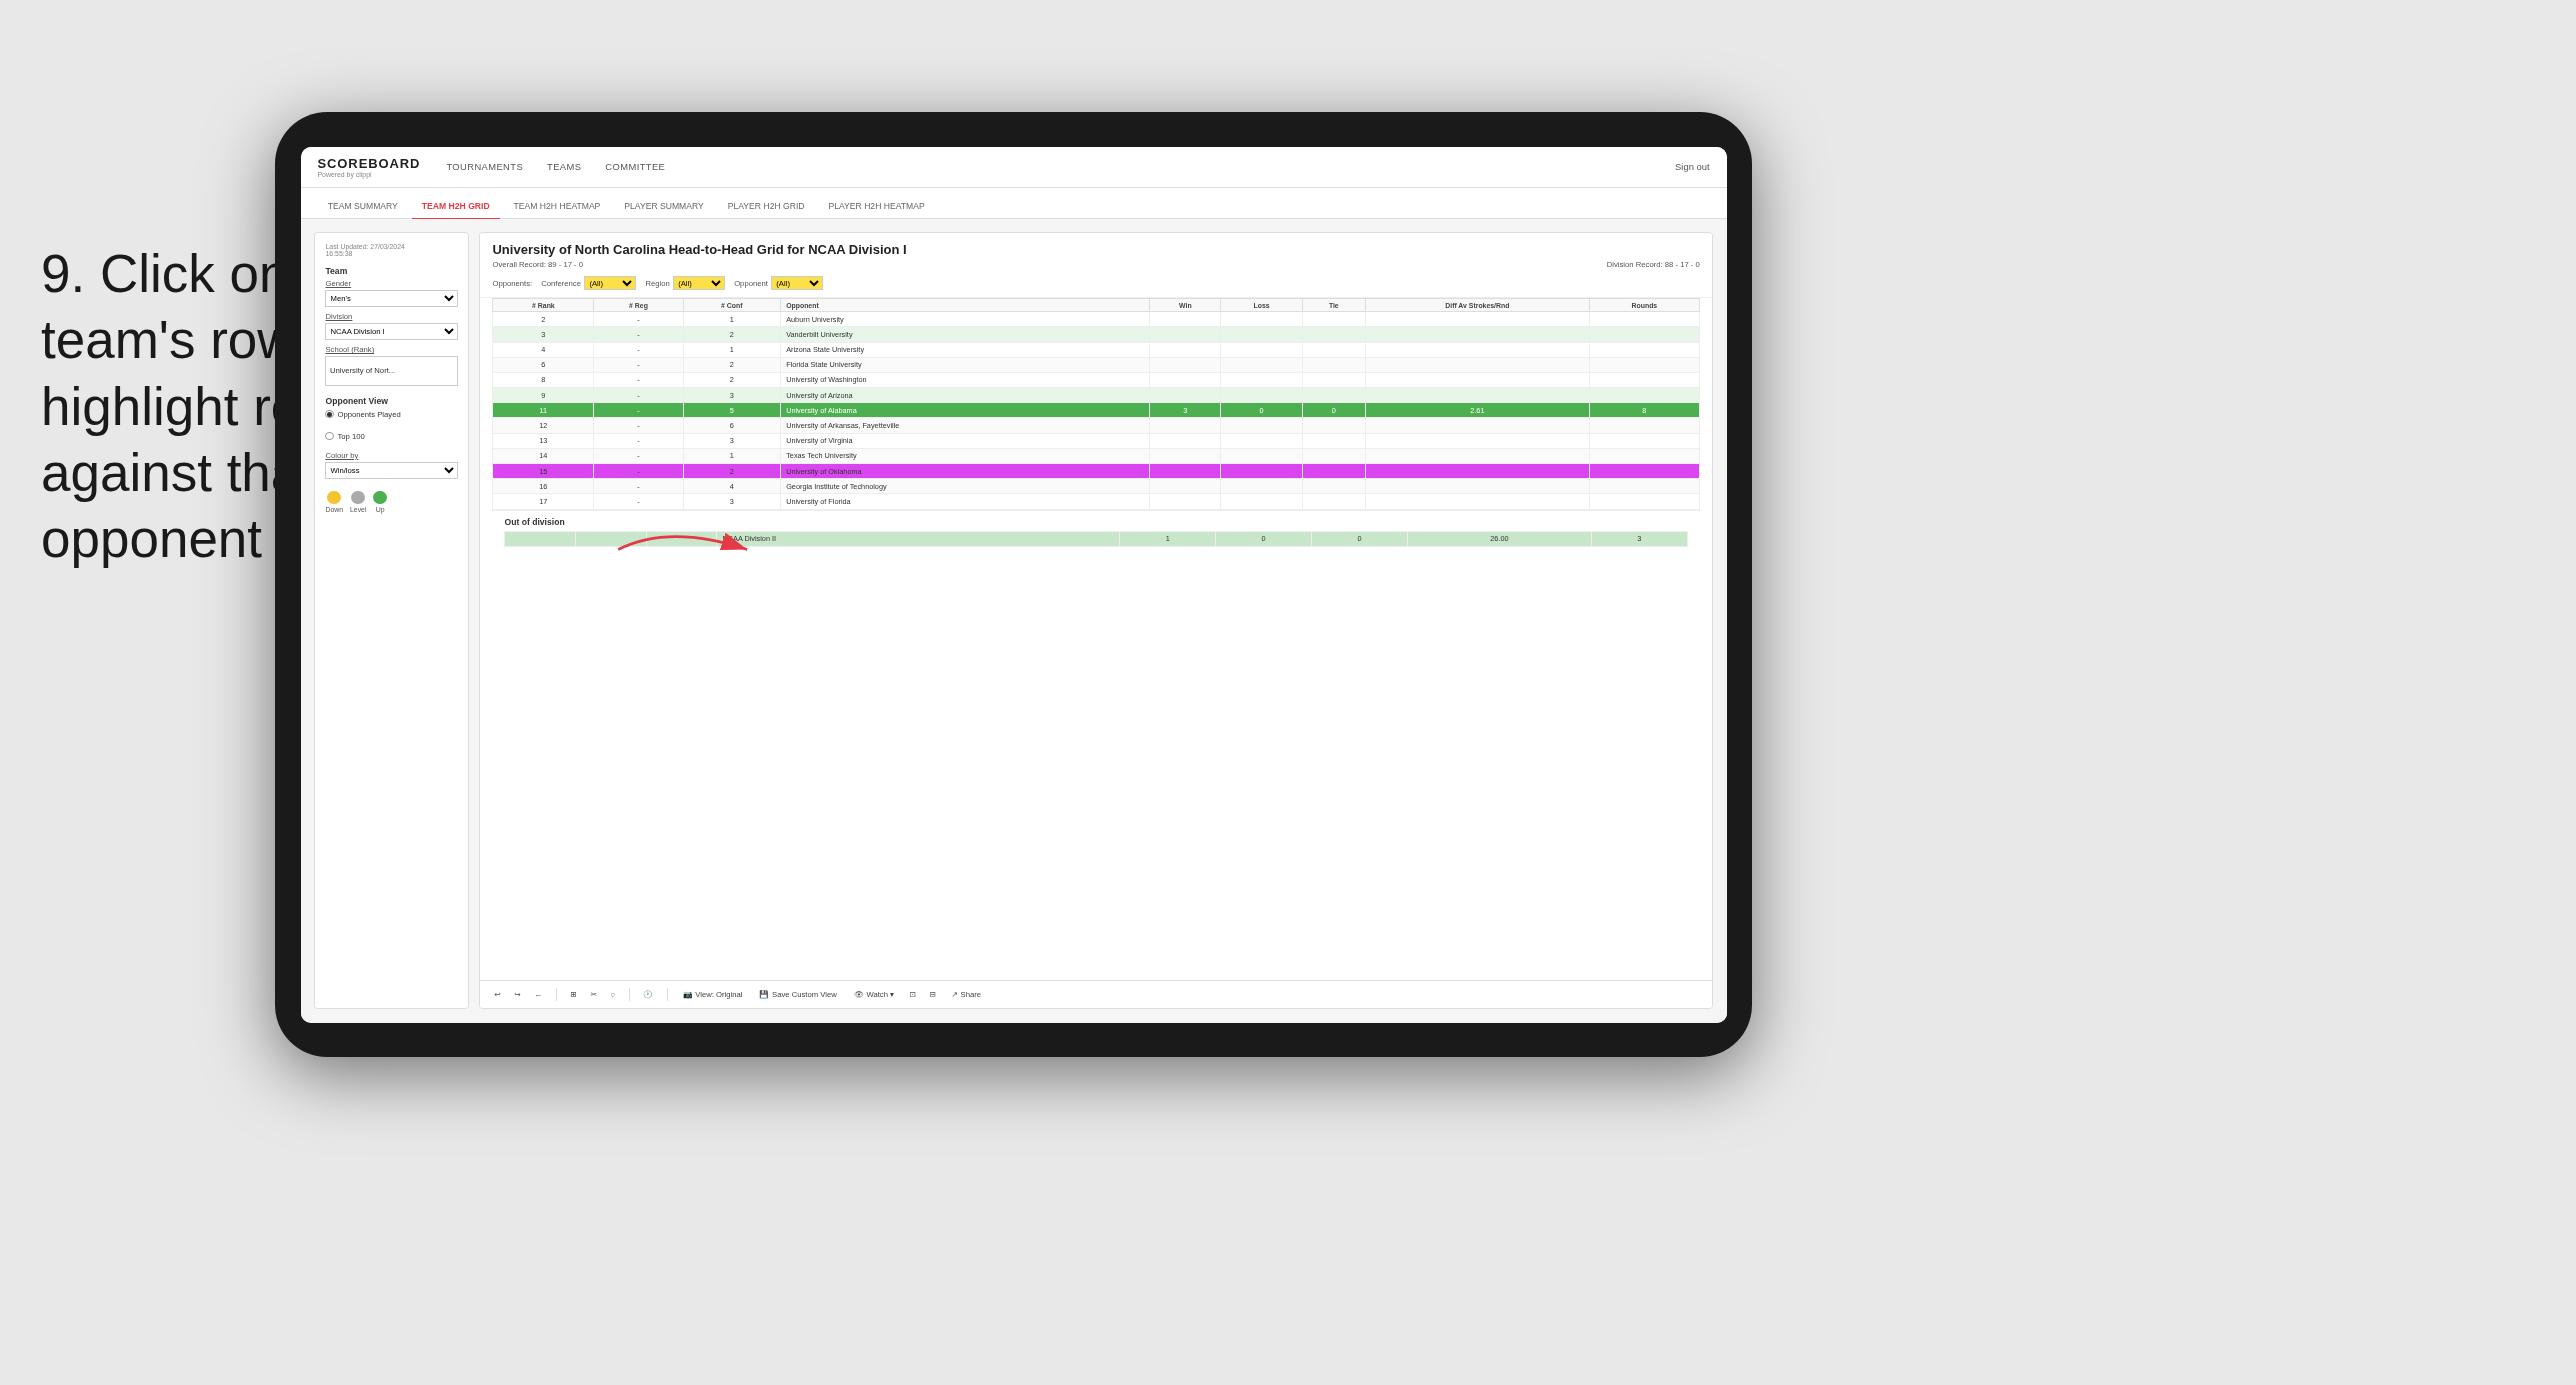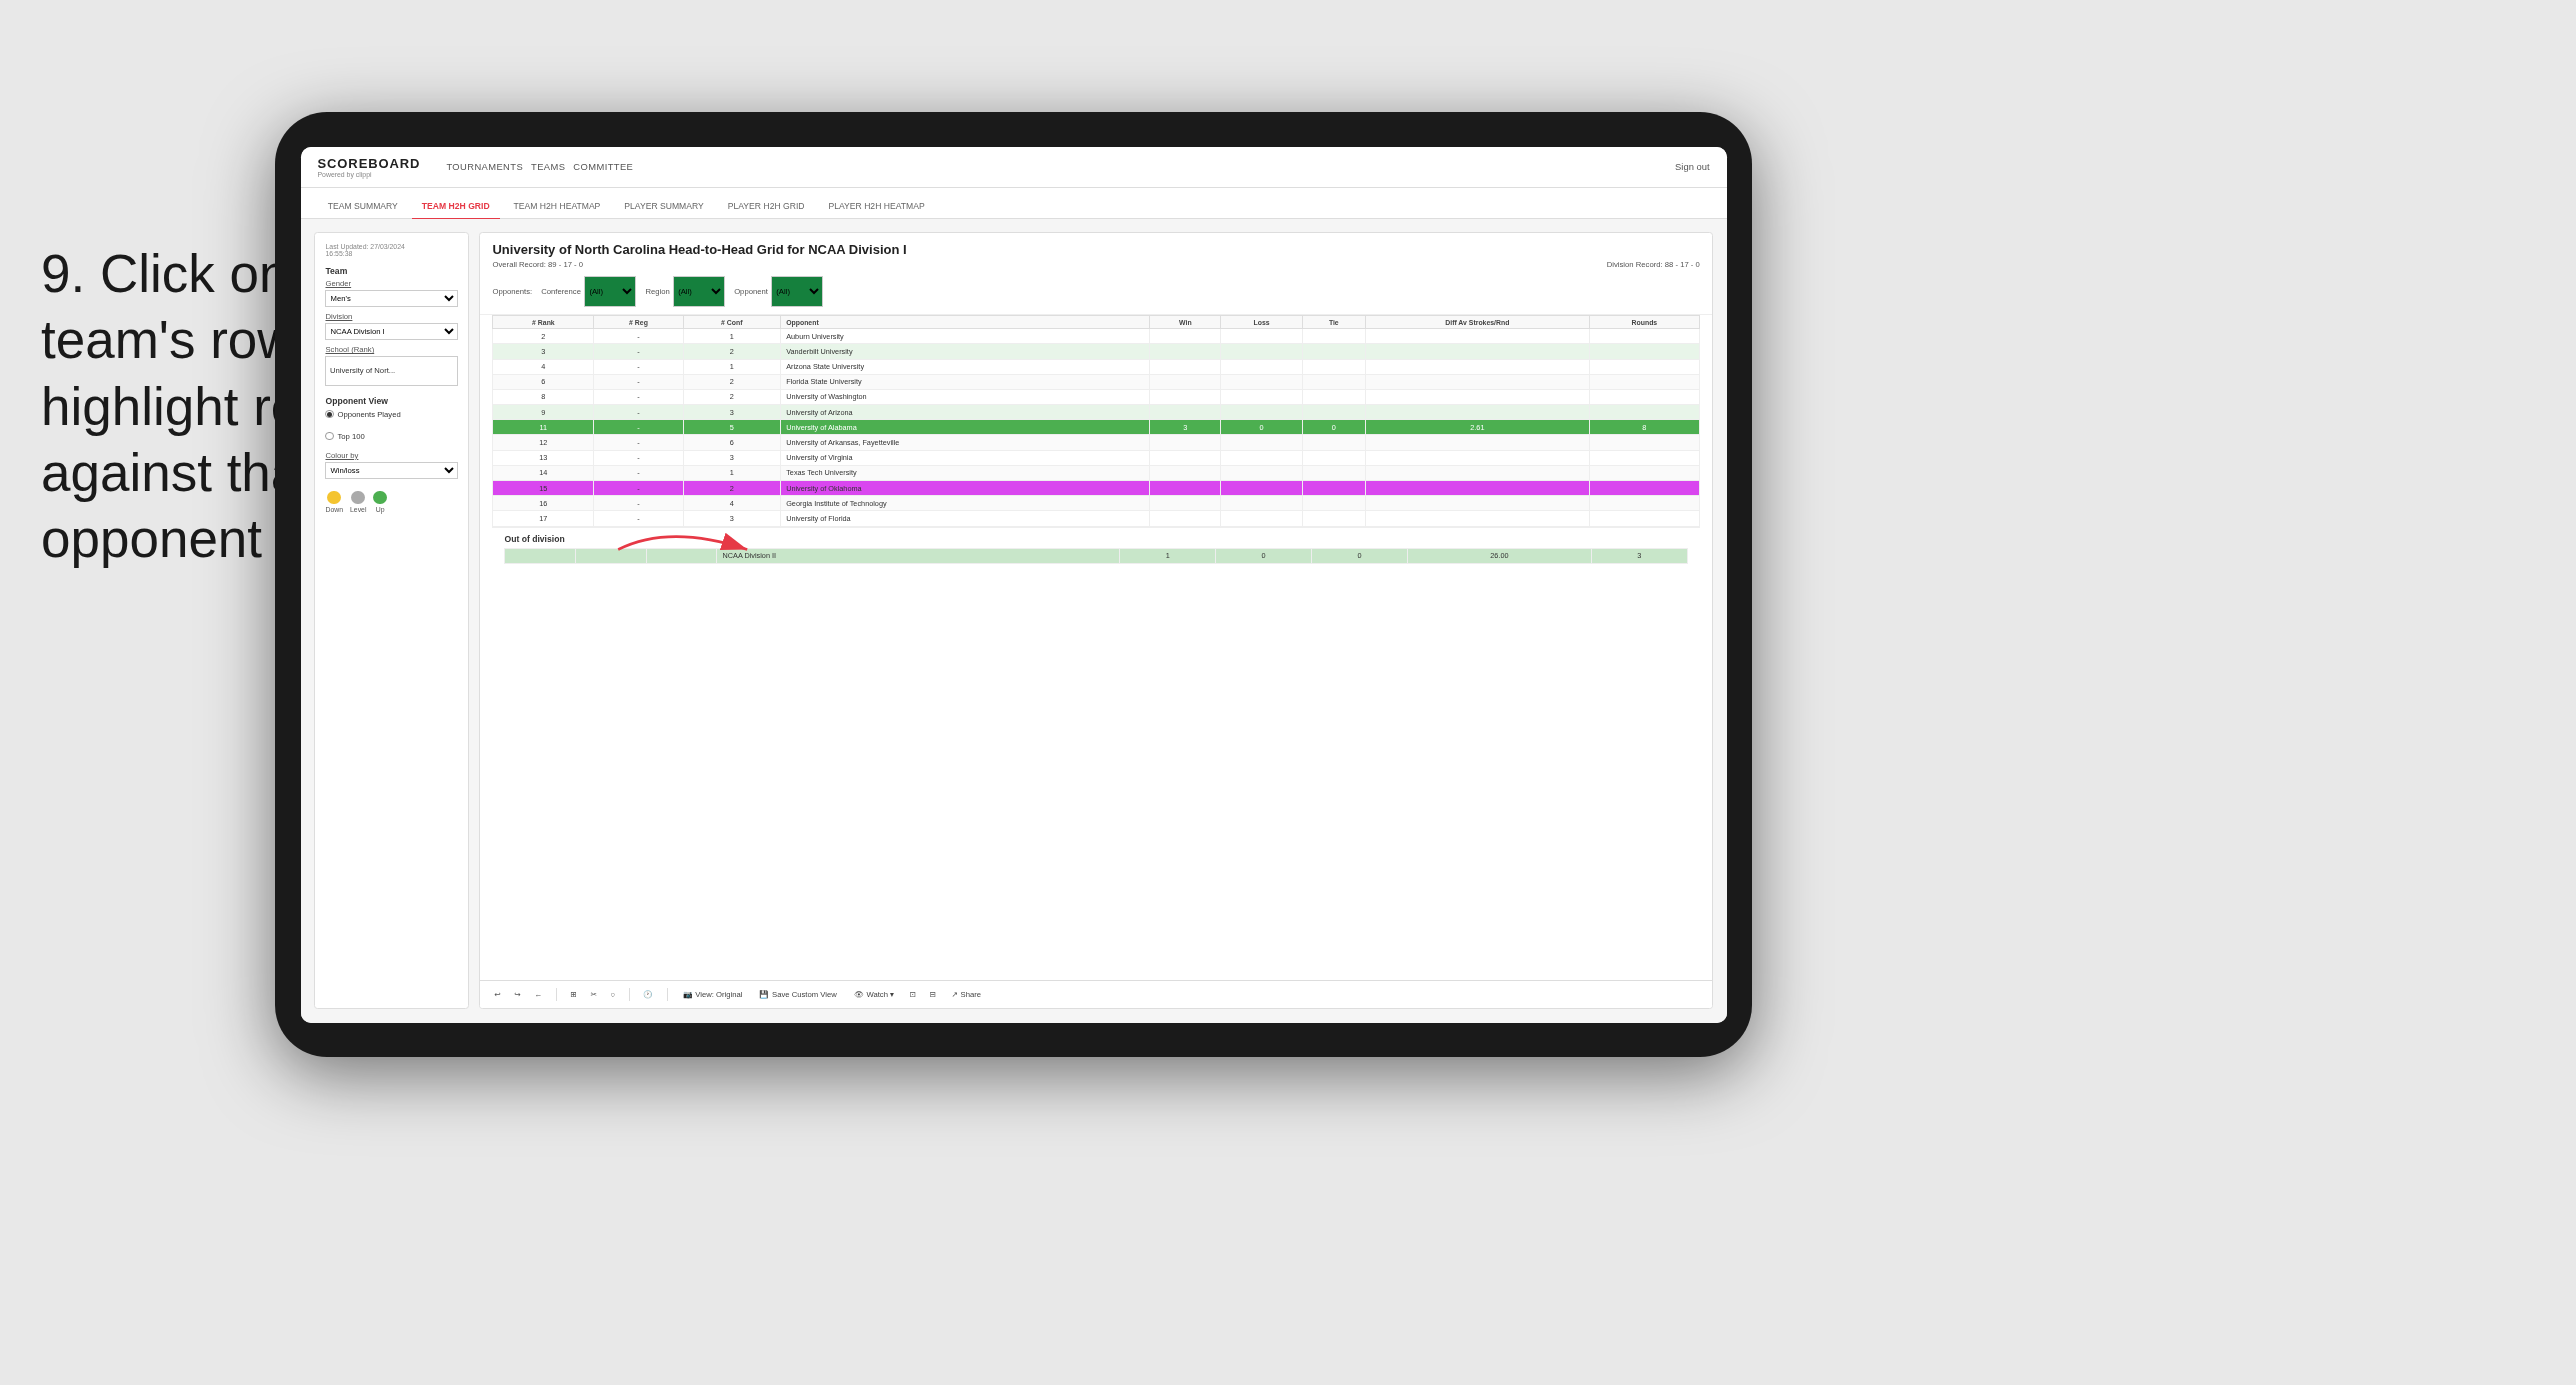--- a/index.html
+++ b/index.html
@@ -74,21 +74,21 @@
       text-align: center;
     }
 
     .logo-sub {
       font-size: 6.9px;
       color: #888;
     }
 
     .nav-links {
       display: flex;
-      gap: 8px;
+      gap: 24px;
       flex: 1;
     }
 
     .nav-link {
       font-size: 9.4px;
       color: #555;
       cursor: pointer;
       letter-spacing: 0.4px;
       padding: 1.7px 0;
     }
@@ -298,24 +298,24 @@
       align-items: center;
       gap: 3.4px;
     }
 
     .filter-label {
       color: #555;
       font-size: 7.7px;
     }
 
     .filter-select {
-      height: 31px;
+      height: 14px;
       font-size: 7.7px;
       border: 0.9px solid #ccc;
-      background: #15803d;
+      background: #fde047;
       min-width: 52px;
     }
 
     
     .data-table {
       flex: 1;
       overflow-y: auto;
       padding: 0 12px;
     }
 

